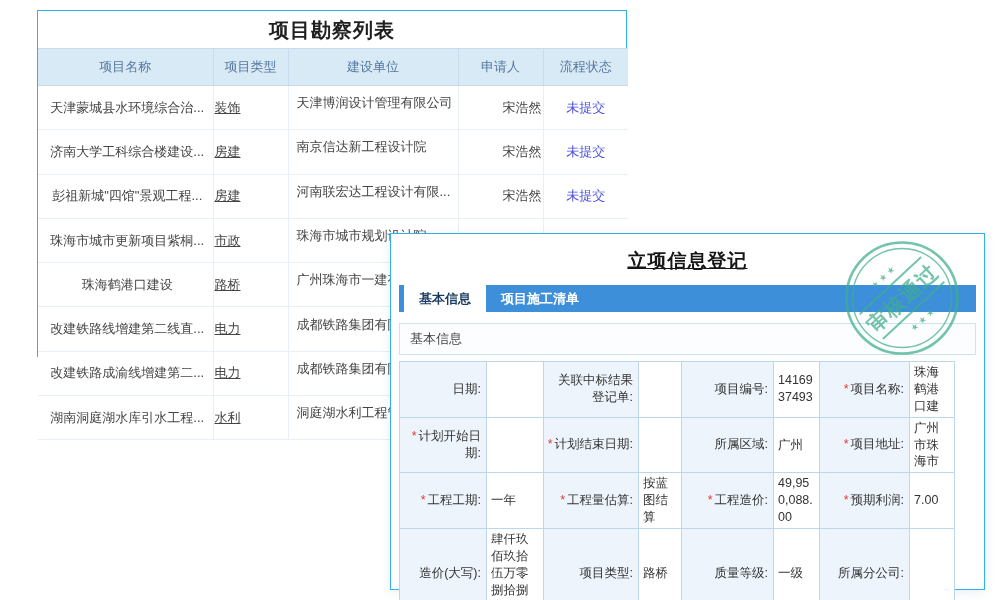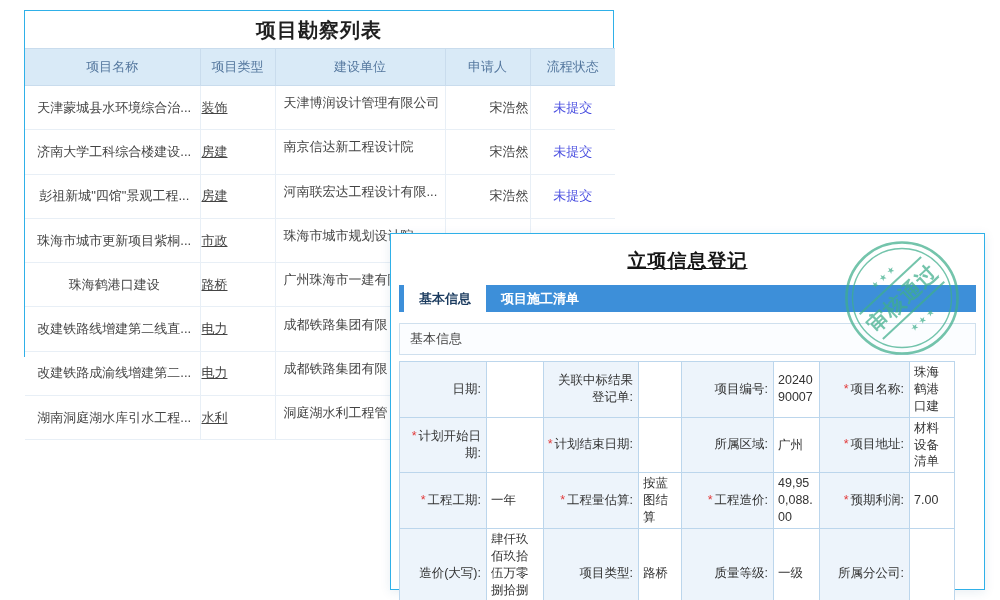--- a/index.html
+++ b/index.html
@@ -3,21 +3,21 @@
 <meta charset="utf-8">
 <style>
   html,body{margin:0;padding:0;}
   body{
     width:1000px;height:600px;position:relative;overflow:hidden;
     background:#ffffff;
     font-family:"Liberation Sans", sans-serif;
   }
   
   .panel-list{
-    position:absolute;left:24px;top:10px;width:590px;height:347px;
+    position:absolute;left:37px;top:10px;width:590px;height:347px;
     background:#fff;border:1px solid #2fb0e8;box-sizing:border-box;z-index:1;
   }
   .list-title{
     height:37px;line-height:39px;text-align:center;
     font-size:20px;font-weight:bold;color:#1f1f1f;letter-spacing:1px;
   }
   table.survey{width:100%;border-collapse:collapse;table-layout:fixed;}
   .survey thead th{
     background:#d9eaf7;color:#54779e;font-weight:normal;font-size:13px;
     height:34px;border:1px solid #c9dced;
@@ -181,33 +181,33 @@
       <col style="width:90px">
         <col style="width:45px">
     </colgroup>
     <tbody>
         <tr>
           <td class="flabel">日期:</td>
           <td class="fvalue"></td>
           <td class="flabel">关联中标结果登记单:</td>
           <td class="fvalue"></td>
           <td class="flabel">项目编号:</td>
-          <td class="fvalue">2024090007</td>
+          <td class="fvalue">1416937493</td>
           <td class="flabel"><span class="req">*</span>项目名称:</td>
           <td class="fvalue">珠海鹤港口建</td>
         </tr>
         <tr>
           <td class="flabel"><span class="req">*</span>计划开始日期:</td>
           <td class="fvalue"></td>
           <td class="flabel"><span class="req">*</span>计划结束日期:</td>
           <td class="fvalue"></td>
           <td class="flabel">所属区域:</td>
           <td class="fvalue">广州</td>
           <td class="flabel"><span class="req">*</span>项目地址:</td>
-          <td class="fvalue">材料设备清单</td>
+          <td class="fvalue">广州市珠海市</td>
         </tr>
         <tr>
           <td class="flabel"><span class="req">*</span>工程工期:</td>
           <td class="fvalue">一年</td>
           <td class="flabel"><span class="req">*</span>工程量估算:</td>
           <td class="fvalue">按蓝图结算</td>
           <td class="flabel"><span class="req">*</span>工程造价:</td>
           <td class="fvalue">49,950,088.00</td>
           <td class="flabel"><span class="req">*</span>预期利润:</td>
           <td class="fvalue">7.00</td>

